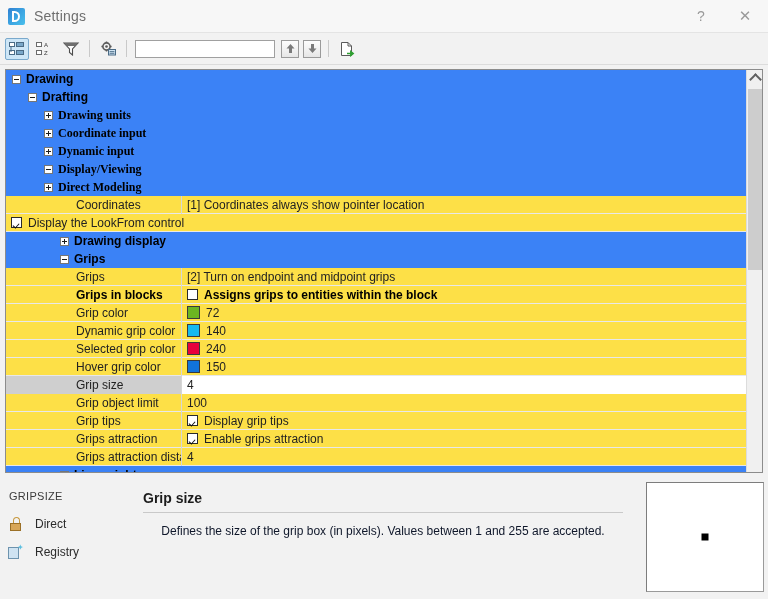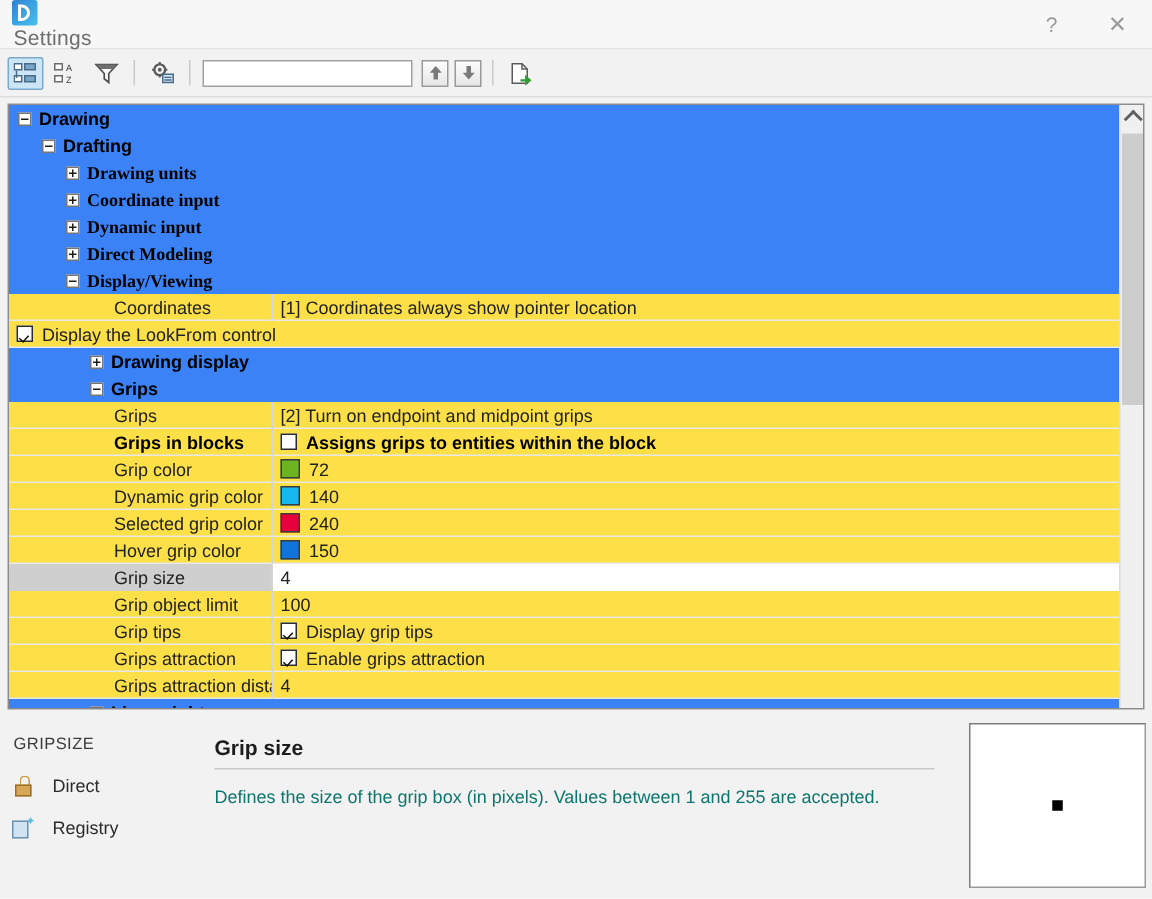--- a/index.html
+++ b/index.html
@@ -16,23 +16,23 @@
     overflow: hidden;
     position: relative;
     background: #f2f2f2;
   }
 
   
   .titlebar {
     height: 32px;
     background: #f7f7f7;
     display: flex;
+    align-items: center;
     position: relative;
     border-bottom: 1px solid #e4e4e4;
-    flex-direction: column;
   }
   .app-icon {
     width: 17px;
     height: 17px;
     margin-left: 8px;
     border-radius: 2px;
     background: linear-gradient(135deg, #2f7fd1 0%, #3aa0e0 45%, #49c0ec 100%);
     position: relative;
     flex: 0 0 auto;
   }
@@ -376,22 +376,23 @@
   .desc-title {
     font-size: 14px;
     font-weight: bold;
     color: #1c1c1c;
     padding-bottom: 6px;
     border-bottom: 1px solid #c9c9c9;
     margin-bottom: 11px;
   }
   .desc-text {
     font-size: 12px;
-    color: #0f766e;
+    color: #0f172a;
     line-height: 15px;
+    text-align: center;
   }
 
   .preview-frame {
     position: absolute;
     left: 646px;
     top: 482px;
     width: 118px;
     height: 110px;
     background: #ffffff;
     border: 1px solid #9a9a9a;
@@ -507,26 +508,26 @@
       </div>
       <div class="row cat ind-2">
         <span class="expander plus"></span>
         <span class="cat-label">Coordinate input</span>
       </div>
       <div class="row cat ind-2">
         <span class="expander plus"></span>
         <span class="cat-label">Dynamic input</span>
       </div>
       <div class="row cat ind-2">
+        <span class="expander"></span>
+        <span class="cat-label">Display/Viewing</span>
+      </div>
+      <div class="row cat ind-2">
         <span class="expander plus"></span>
         <span class="cat-label">Direct Modeling</span>
-      </div>
-      <div class="row cat ind-2">
-        <span class="expander"></span>
-        <span class="cat-label">Display/Viewing</span>
       </div>
       <div class="row prop">
         <div class="cell-name name-ind-4">Coordinates</div>
         <div class="cell-val">
           <span>[1] Coordinates always show pointer location</span>
         </div>
       </div>
       <div class="row prop">
         <div class="cell-val">
           <span class="checkbox checked"></span>

